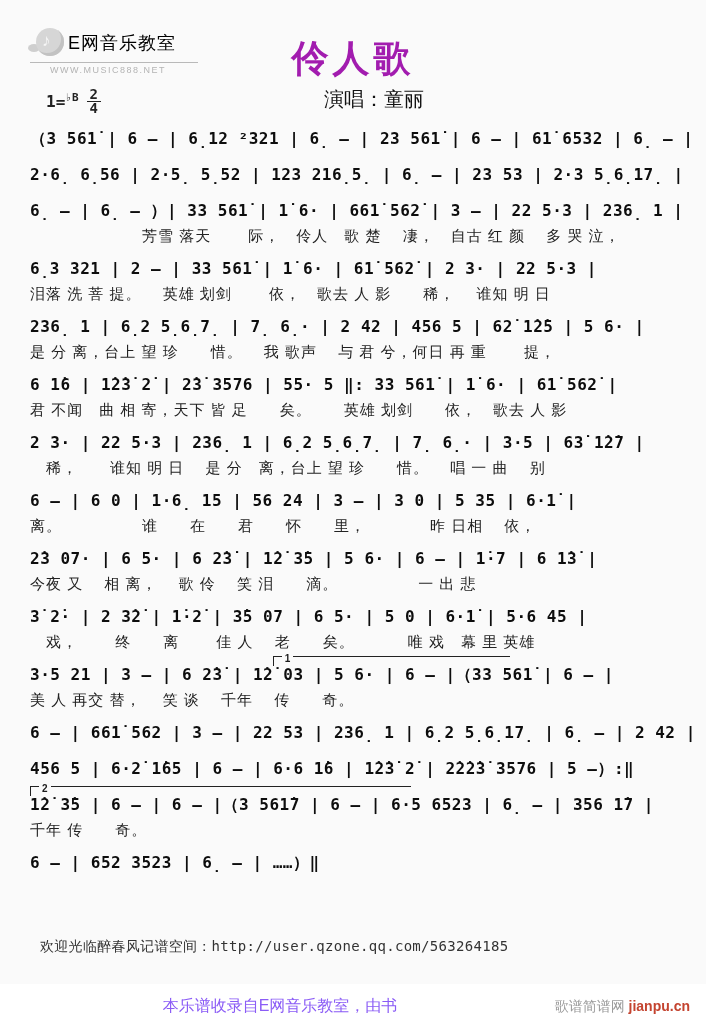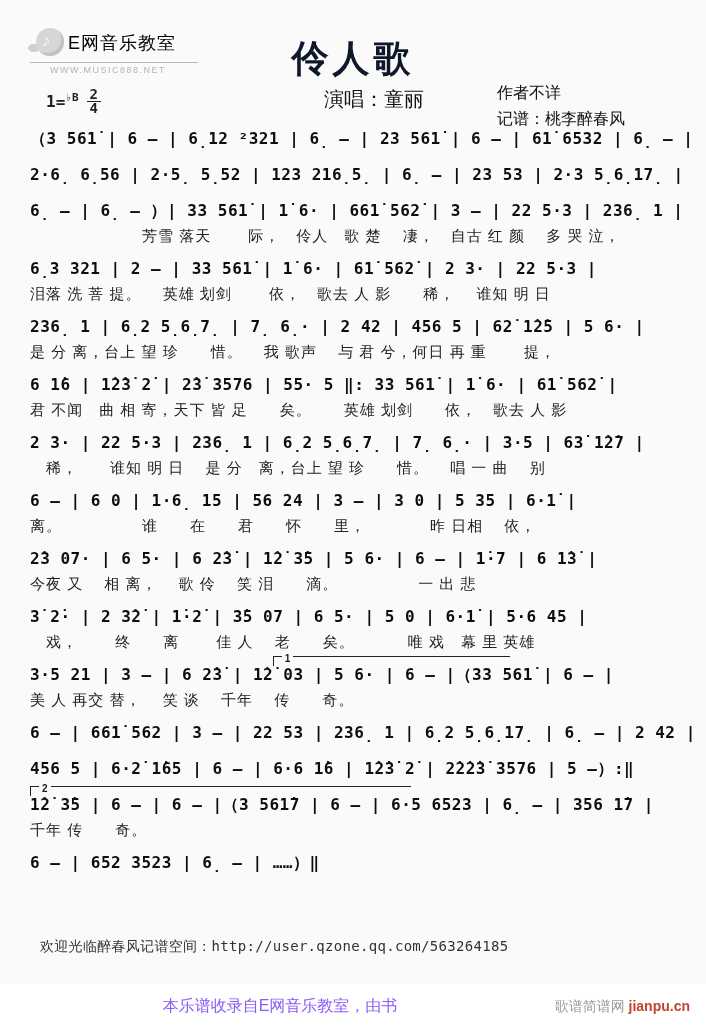--- a/index.html
+++ b/index.html
@@ -13,21 +13,21 @@
   .logo-disc{width:34px;height:30px;position:relative;}
   .logo-disc .c1{position:absolute;left:8px;top:0;width:28px;height:28px;border-radius:50%;
     background:#d6d6d6;box-shadow:inset -3px -3px 0 #c2c2c2;}
   .logo-disc .c2{position:absolute;left:0;top:16px;width:12px;height:8px;border-radius:50%;background:#cfcfcf;}
   .logo-disc .note{position:absolute;left:14px;top:3px;color:#f6f6f6;font-size:17px;}
   .logo-name{font-size:18px;letter-spacing:1px;color:#000000;}
   .logo-line{width:168px;border-bottom:1px solid #b9b9b9;margin:4px 0 2px 2px;}
   .logo-url{font-size:9px;letter-spacing:1.5px;color:#b4b4b4;margin-left:22px;}
 
   .song-title{position:absolute;left:0;right:0;top:34px;text-align:center;
-    font-family:"Liberation Serif",serif;font-weight:bold;font-size:37px;letter-spacing:4px;color:#0f172a;}
+    font-family:"Liberation Serif",serif;font-weight:bold;font-size:37px;letter-spacing:4px;color:#a21caf;}
   .performer{position:absolute;left:324px;top:86px;font-size:20px;color:#111;}
   .credits{position:absolute;left:497px;top:80px;font-size:16px;color:#111;line-height:26px;}
 
   .keysig{position:absolute;left:38px;top:88px;font-size:16px;font-weight:bold;color:#222;
     font-family:"DejaVu Sans Mono",monospace;display:flex;align-items:center;gap:8px;margin-left:8px;}
   .flatB sup{font-size:11px;}
   .timesig{display:inline-block;text-align:center;line-height:13px;font-size:14px;}
   .timesig .tt{display:block;border-bottom:1.5px solid #222;padding:0 3px;}
   .timesig .tb{display:block;padding:0 3px;}
 
@@ -68,24 +68,20 @@
             <div class="note">♪</div>
         </div>
         <div class="logo-name">E网音乐教室</div>
       </div>
       <div class="logo-line"></div>
       <div class="logo-url">WWW.MUSIC888.NET</div>
     </div>
 
     <div class="song-title">伶人歌</div>
     <div class="performer">演唱：童丽</div>
-    <div class="credits">
-      <div>作者不详</div>
-      <div>记谱：桃李醉春风</div>
-    </div>
 
     <div class="keysig">
       <span class="flatB"><span>1=</span><sup>♭B</sup></span>
       <span class="timesig">
         <span class="tt">2</span>
         <span class="tb">4</span>
       </span>
     </div>
 
     <div class="score">

